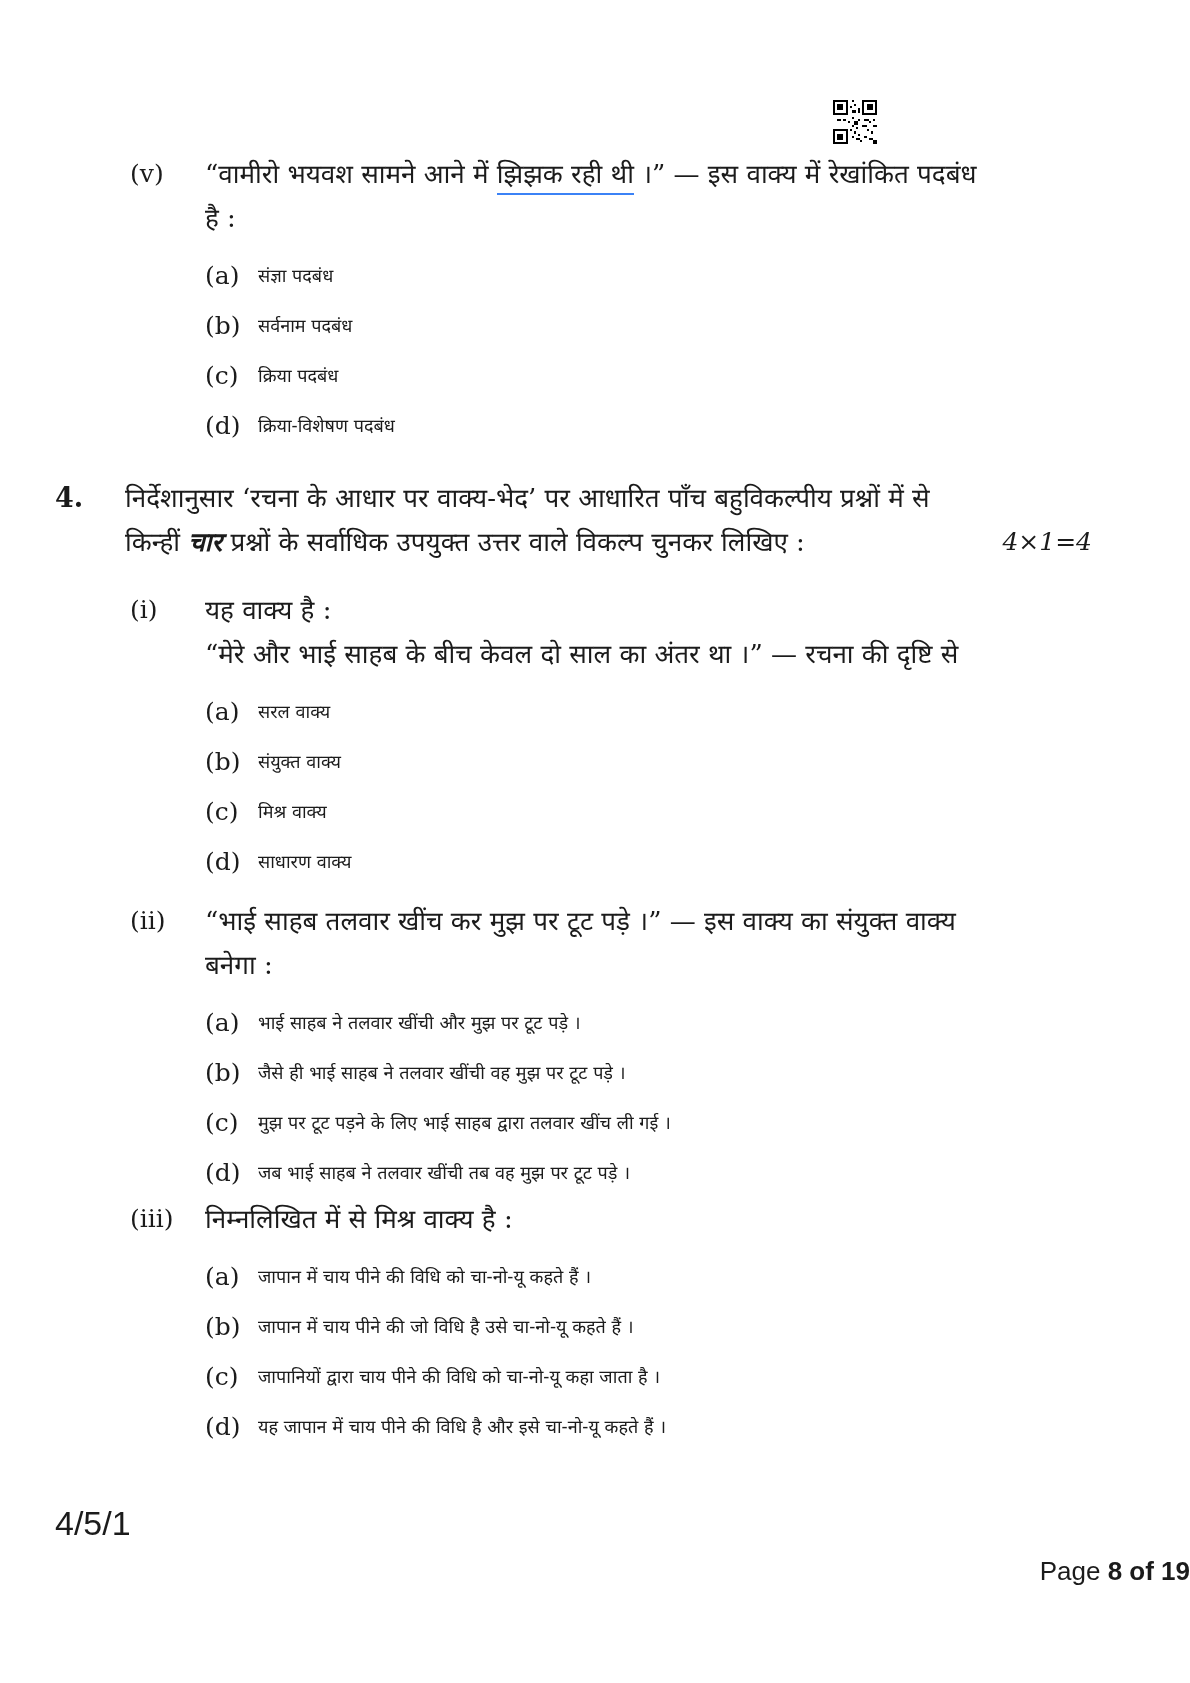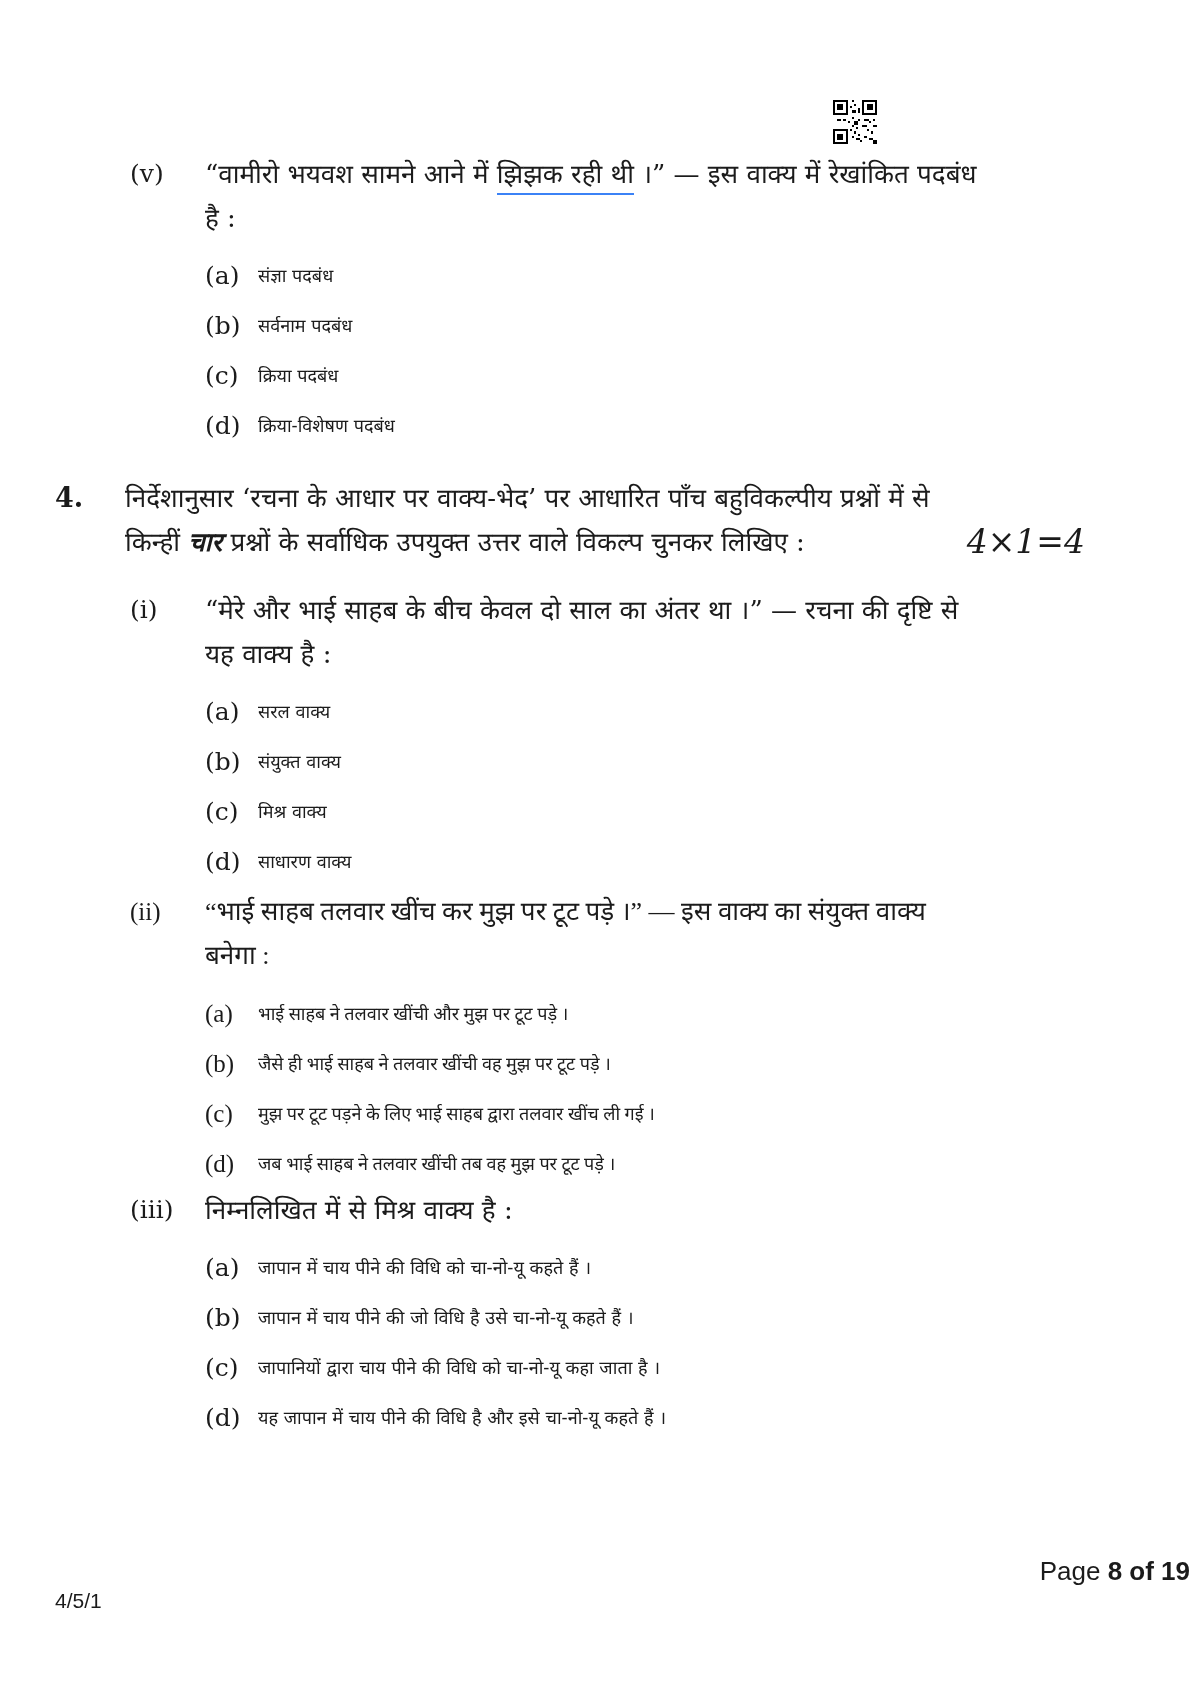--- a/index.html
+++ b/index.html
@@ -40,44 +40,44 @@
   .qbody { flex: 1; padding-right: 90px; }
   .qline { font-size: 26px; line-height: 44px; position: relative; }
 
   .ul {
     border-bottom: 2px solid #3b82f6;
     padding-bottom: 4px;
   }
   .emph { font-weight: bold; font-style: italic; text-align: right; }
   .marks {
     position: absolute;
-    right: 15px;
+    right: 8px;
     bottom: 0;
     font-style: italic;
-    font-size: 33px;
+    font-size: 25px;
     line-height: 44px;
   }
 
   .options { margin-top: 16px; }
   .opt { display: flex; margin-top: 10px; }
   .olabel { flex: none; width: 53px; font-size: 25px; line-height: 40px; }
   .otext { flex: 1; font-size: 18px; line-height: 40px; }
 
   .sec-v   { margin-top: 152px; }
   .sec-q4  { margin-top: 30px; }
   .sec-i   { margin-top: 24px; }
-  .sec-ii  { margin-top: 8px; font-family: Liberation Serif, serif; }
+  .sec-ii  { margin-top: 17px; }
   .sec-iii { margin-top: 4px; }
 
   .footer-left {
     position: absolute;
     left: 55px;
-    top: 1589px;
+    top: 1504px;
     font-family: "Liberation Sans", sans-serif;
-    font-size: 21px;
+    font-size: 34px;
   }
   .footer-center {
     position: absolute;
     left: 0;
     top: 1556px;
     width: 100%;
     text-align: right;
     font-family: "Liberation Sans", sans-serif;
     font-size: 26px;
   }
@@ -173,22 +173,22 @@
           <div class="qline">निर्देशानुसार ‘रचना के आधार पर वाक्य-भेद’ पर आधारित पाँच बहुविकल्पीय प्रश्नों में से</div>
           <div class="qline"><span>किन्हीं </span><span class="emph">चार</span><span> प्रश्नों के सर्वाधिक उपयुक्त उत्तर वाले विकल्प चुनकर लिखिए :</span><span class="marks">4×1=4</span></div>
         </div>
       </div>
     </section>
 
     <section class="sec-i">
       <div class="qrow">
         <span class="qlabel">(i)</span>
         <div class="qbody">
+          <div class="qline">यह वाक्य है :</div>
           <div class="qline">“मेरे और भाई साहब के बीच केवल दो साल का अंतर था ।” — रचना की दृष्टि से</div>
-          <div class="qline">यह वाक्य है :</div>
           <div class="options">
             <div class="opt">
                 <span class="olabel">(a)</span>
                 <span class="otext">सरल वाक्य</span>
               </div>
             <div class="opt">
                 <span class="olabel">(b)</span>
                 <span class="otext">संयुक्त वाक्य</span>
               </div>
             <div class="opt">

